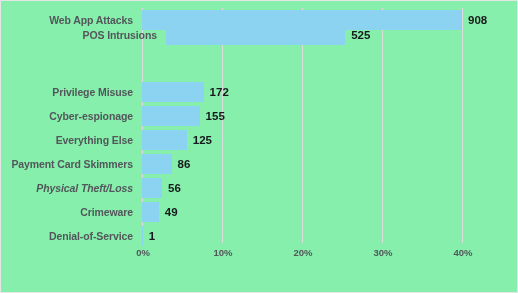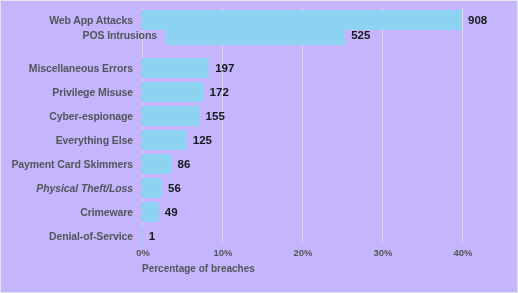--- a/index.html
+++ b/index.html
@@ -8,21 +8,21 @@
     background: #ffffff;
   }
   body {
     font-family: "Liberation Sans", sans-serif;
   }
 
   #chart-root {
     position: relative;
     width: 518px;
     height: 293px;
-    background: #c4b5fd;
+    background: #86efac;
     box-sizing: border-box;
     border: 1px solid #e6e6e6;
     overflow: hidden;
   }
 
   
   .plot-area {
     position: absolute;
     left: 141px;
     top: 9px;
@@ -143,27 +143,20 @@
       </div>
       <div class="bar-value" style="left: 467px; color: rgb(23, 25, 28);">908</div>
     </div>
     <div class="row" style="top: 24px; margin-left: 24px;">
       <div class="cat-label" style="color: rgb(83, 86, 90);">POS Intrusions</div>
       <div class="bar-wrap" style="width: 179.2px;">
         <div class="bar" style="width: 179.2px; background: rgb(140, 211, 242);"></div>
       </div>
       <div class="bar-value" style="left: 326.2px; color: rgb(23, 25, 28);">525</div>
     </div>
-    <div class="row" style="top: 57px;">
-      <div class="cat-label" style="color: rgb(83, 86, 90);">Miscellaneous Errors</div>
-      <div class="bar-wrap" style="width: 67.2px;">
-        <div class="bar" style="width: 67.2px; background: rgb(140, 211, 242);"></div>
-      </div>
-      <div class="bar-value" style="left: 214.2px; color: rgb(23, 25, 28);">197</div>
-    </div>
     <div class="row" style="top: 81px; padding-left: 12px;">
       <div class="cat-label" style="color: rgb(83, 86, 90);">Privilege Misuse</div>
       <div class="bar-wrap" style="width: 61.6px;">
         <div class="bar" style="width: 61.6px; background: rgb(140, 211, 242);"></div>
       </div>
       <div class="bar-value" style="left: 208.6px; color: rgb(23, 25, 28);">172</div>
     </div>
     <div class="row" style="top: 105px; padding-left: 48px;">
       <div class="cat-label" style="color: rgb(83, 86, 90);">Cyber-espionage</div>
       <div class="bar-wrap" style="width: 57.6px;">
@@ -207,15 +200,14 @@
       <div class="bar-value" style="left: 147.8px; color: rgb(23, 25, 28);">1</div>
     </div>
     <div class="xaxis">
       <div class="tick-label" style="left: 142px; color: rgb(83, 86, 90);">0%</div>
       <div class="tick-label" style="left: 222px; color: rgb(83, 86, 90);">10%</div>
       <div class="tick-label" style="left: 302px; color: rgb(83, 86, 90);">20%</div>
       <div class="tick-label" style="left: 382px; color: rgb(83, 86, 90);">30%</div>
       <div class="tick-label" style="left: 462px; color: rgb(83, 86, 90);">40%</div>
     </div>
 
-  <div class="axis-title">Percentage of breaches</div>
 
 </div>
 
 </body></html>

